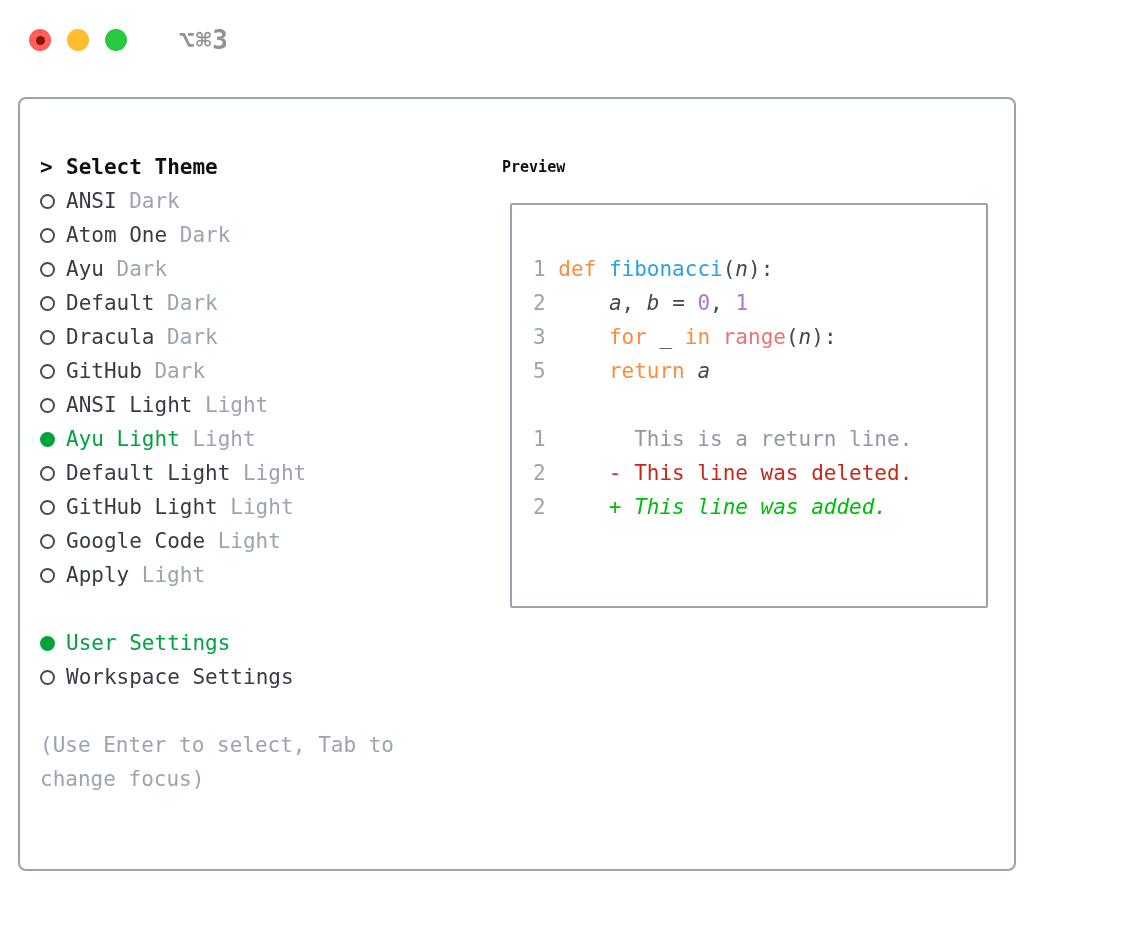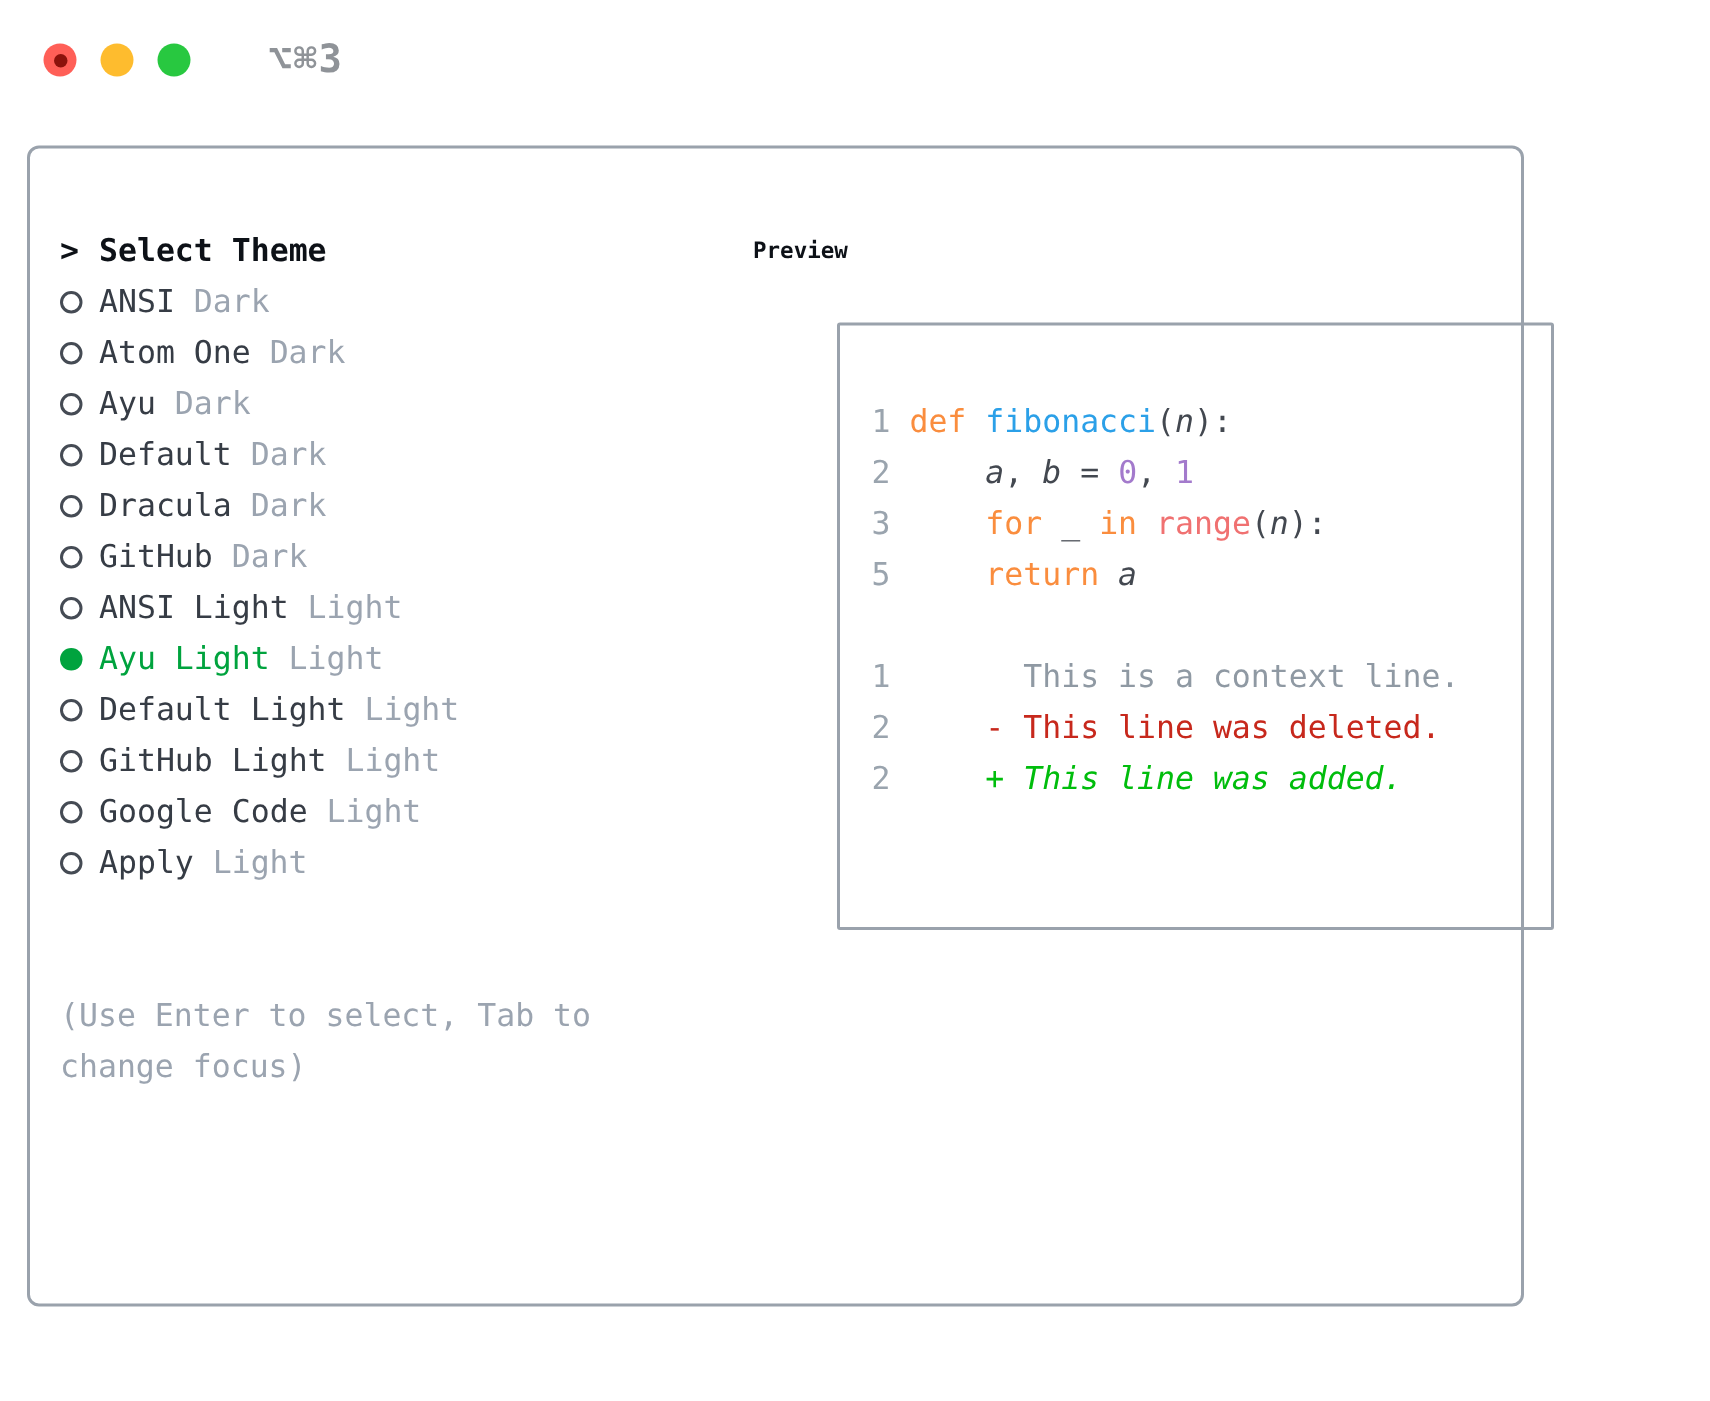--- a/index.html
+++ b/index.html
@@ -30,22 +30,22 @@
   .hdr{font-weight:bold;color:var(--header_text);}
   .hdr2{color:var(--header_text);}
   .item-name{color:var(--item_text);}
   .item-name.selected{color:var(--selected_green);}
   .item-tag{color:var(--tag_text);margin-left:12.6px;}
   .spacer{height:34px;}
   .hint{width:400px;font-size:21px;line-height:34px;color:var(--hint_text);}
   
   .preview-label{position:absolute;left:482px;top:51px;height:34px;display:flex;align-items:center;
     font-size:15px;font-weight:bold;color:var(--header_text);}
-  .preview-box{position:absolute;left:490px;top:116px;width:478px;height:405px;
-    border:2px solid var(--panel_border);border-radius:2px;box-sizing:border-box;margin-left:48px;}
+  .preview-box{position:absolute;left:490px;top:104px;width:478px;height:405px;
+    border:2px solid var(--panel_border);border-radius:2px;box-sizing:border-box;}
   .code{position:absolute;left:21px;top:47px;font-size:21px;}
   .code-line{height:34px;line-height:34px;white-space:pre;}
   .tok-ln{color:var(--line_number);}
   .tok-pl{color:var(--code_plain);}
   .tok-kw{color:var(--kw_orange);}
   .tok-fn{color:var(--fn_blue);}
   .tok-va{color:var(--code_plain);font-style:italic;}
   .tok-nu{color:var(--num_purple);}
   .tok-ca{color:var(--call_pink);}
   .tok-ctx{color:var(--diff_context);}
@@ -81,33 +81,37 @@
           <div class="row"><span class="marker"><span class="dot ring"></span></span><span class="item-name">Dracula</span><span class="item-tag">Dark</span></div>
           <div class="row"><span class="marker"><span class="dot ring"></span></span><span class="item-name">GitHub</span><span class="item-tag">Dark</span></div>
           <div class="row"><span class="marker"><span class="dot ring"></span></span><span class="item-name">ANSI Light</span><span class="item-tag">Light</span></div>
           <div class="row"><span class="marker"><span class="dot fill"></span></span><span class="item-name selected">Ayu Light</span><span class="item-tag">Light</span></div>
           <div class="row"><span class="marker"><span class="dot ring"></span></span><span class="item-name">Default Light</span><span class="item-tag">Light</span></div>
           <div class="row"><span class="marker"><span class="dot ring"></span></span><span class="item-name">GitHub Light</span><span class="item-tag">Light</span></div>
           <div class="row"><span class="marker"><span class="dot ring"></span></span><span class="item-name">Google Code</span><span class="item-tag">Light</span></div>
           <div class="row"><span class="marker"><span class="dot ring"></span></span><span class="item-name">Apply</span><span class="item-tag">Light</span></div>
         </div>
       <div class="spacer"></div>
+      <div id="apply-list">
+          <div class="row"><span class="marker"><span class="dot fill"></span></span><span class="item-name selected">User Settings</span></div>
+          <div class="row"><span class="marker"><span class="dot ring"></span></span><span class="item-name">Workspace Settings</span></div>
+        </div>
       <div class="spacer"></div>
       <div class="hint">(Use Enter to select, Tab to change focus)</div>
     </div>
 
     <div class="preview-label">Preview</div>
 
     <div class="preview-box">
       <div class="code" id="code">
           <div class="code-line"><span class="tok-ln">1 </span><span class="tok-kw">def</span><span class="tok-pl"> </span><span class="tok-fn">fibonacci</span><span class="tok-pl">(</span><span class="tok-va">n</span><span class="tok-pl">):</span></div>
           <div class="code-line"><span class="tok-ln">2 </span><span class="tok-pl">    </span><span class="tok-va">a</span><span class="tok-pl">, </span><span class="tok-va">b</span><span class="tok-pl"> = </span><span class="tok-nu">0</span><span class="tok-pl">, </span><span class="tok-nu">1</span></div>
           <div class="code-line"><span class="tok-ln">3 </span><span class="tok-pl">    </span><span class="tok-kw">for</span><span class="tok-pl"> _ </span><span class="tok-kw">in</span><span class="tok-pl"> </span><span class="tok-ca">range</span><span class="tok-pl">(</span><span class="tok-va">n</span><span class="tok-pl">):</span></div>
           <div class="code-line"><span class="tok-ln">5 </span><span class="tok-pl">    </span><span class="tok-kw">return</span><span class="tok-pl"> </span><span class="tok-va">a</span></div>
           <div class="code-line"></div>
-          <div class="code-line"><span class="tok-ln">1 </span><span class="tok-ctx">      This is a context line.</span></div>
+          <div class="code-line"><span class="tok-ln">1 </span><span class="tok-ctx">      This is a return line.</span></div>
           <div class="code-line"><span class="tok-ln">2 </span><span class="tok-del">    - This line was deleted.</span></div>
           <div class="code-line"><span class="tok-ln">2 </span><span class="tok-add">    + This line was added.</span></div>
         </div>
     </div>
 
   </div>
 </div>
 
 </body></html>

